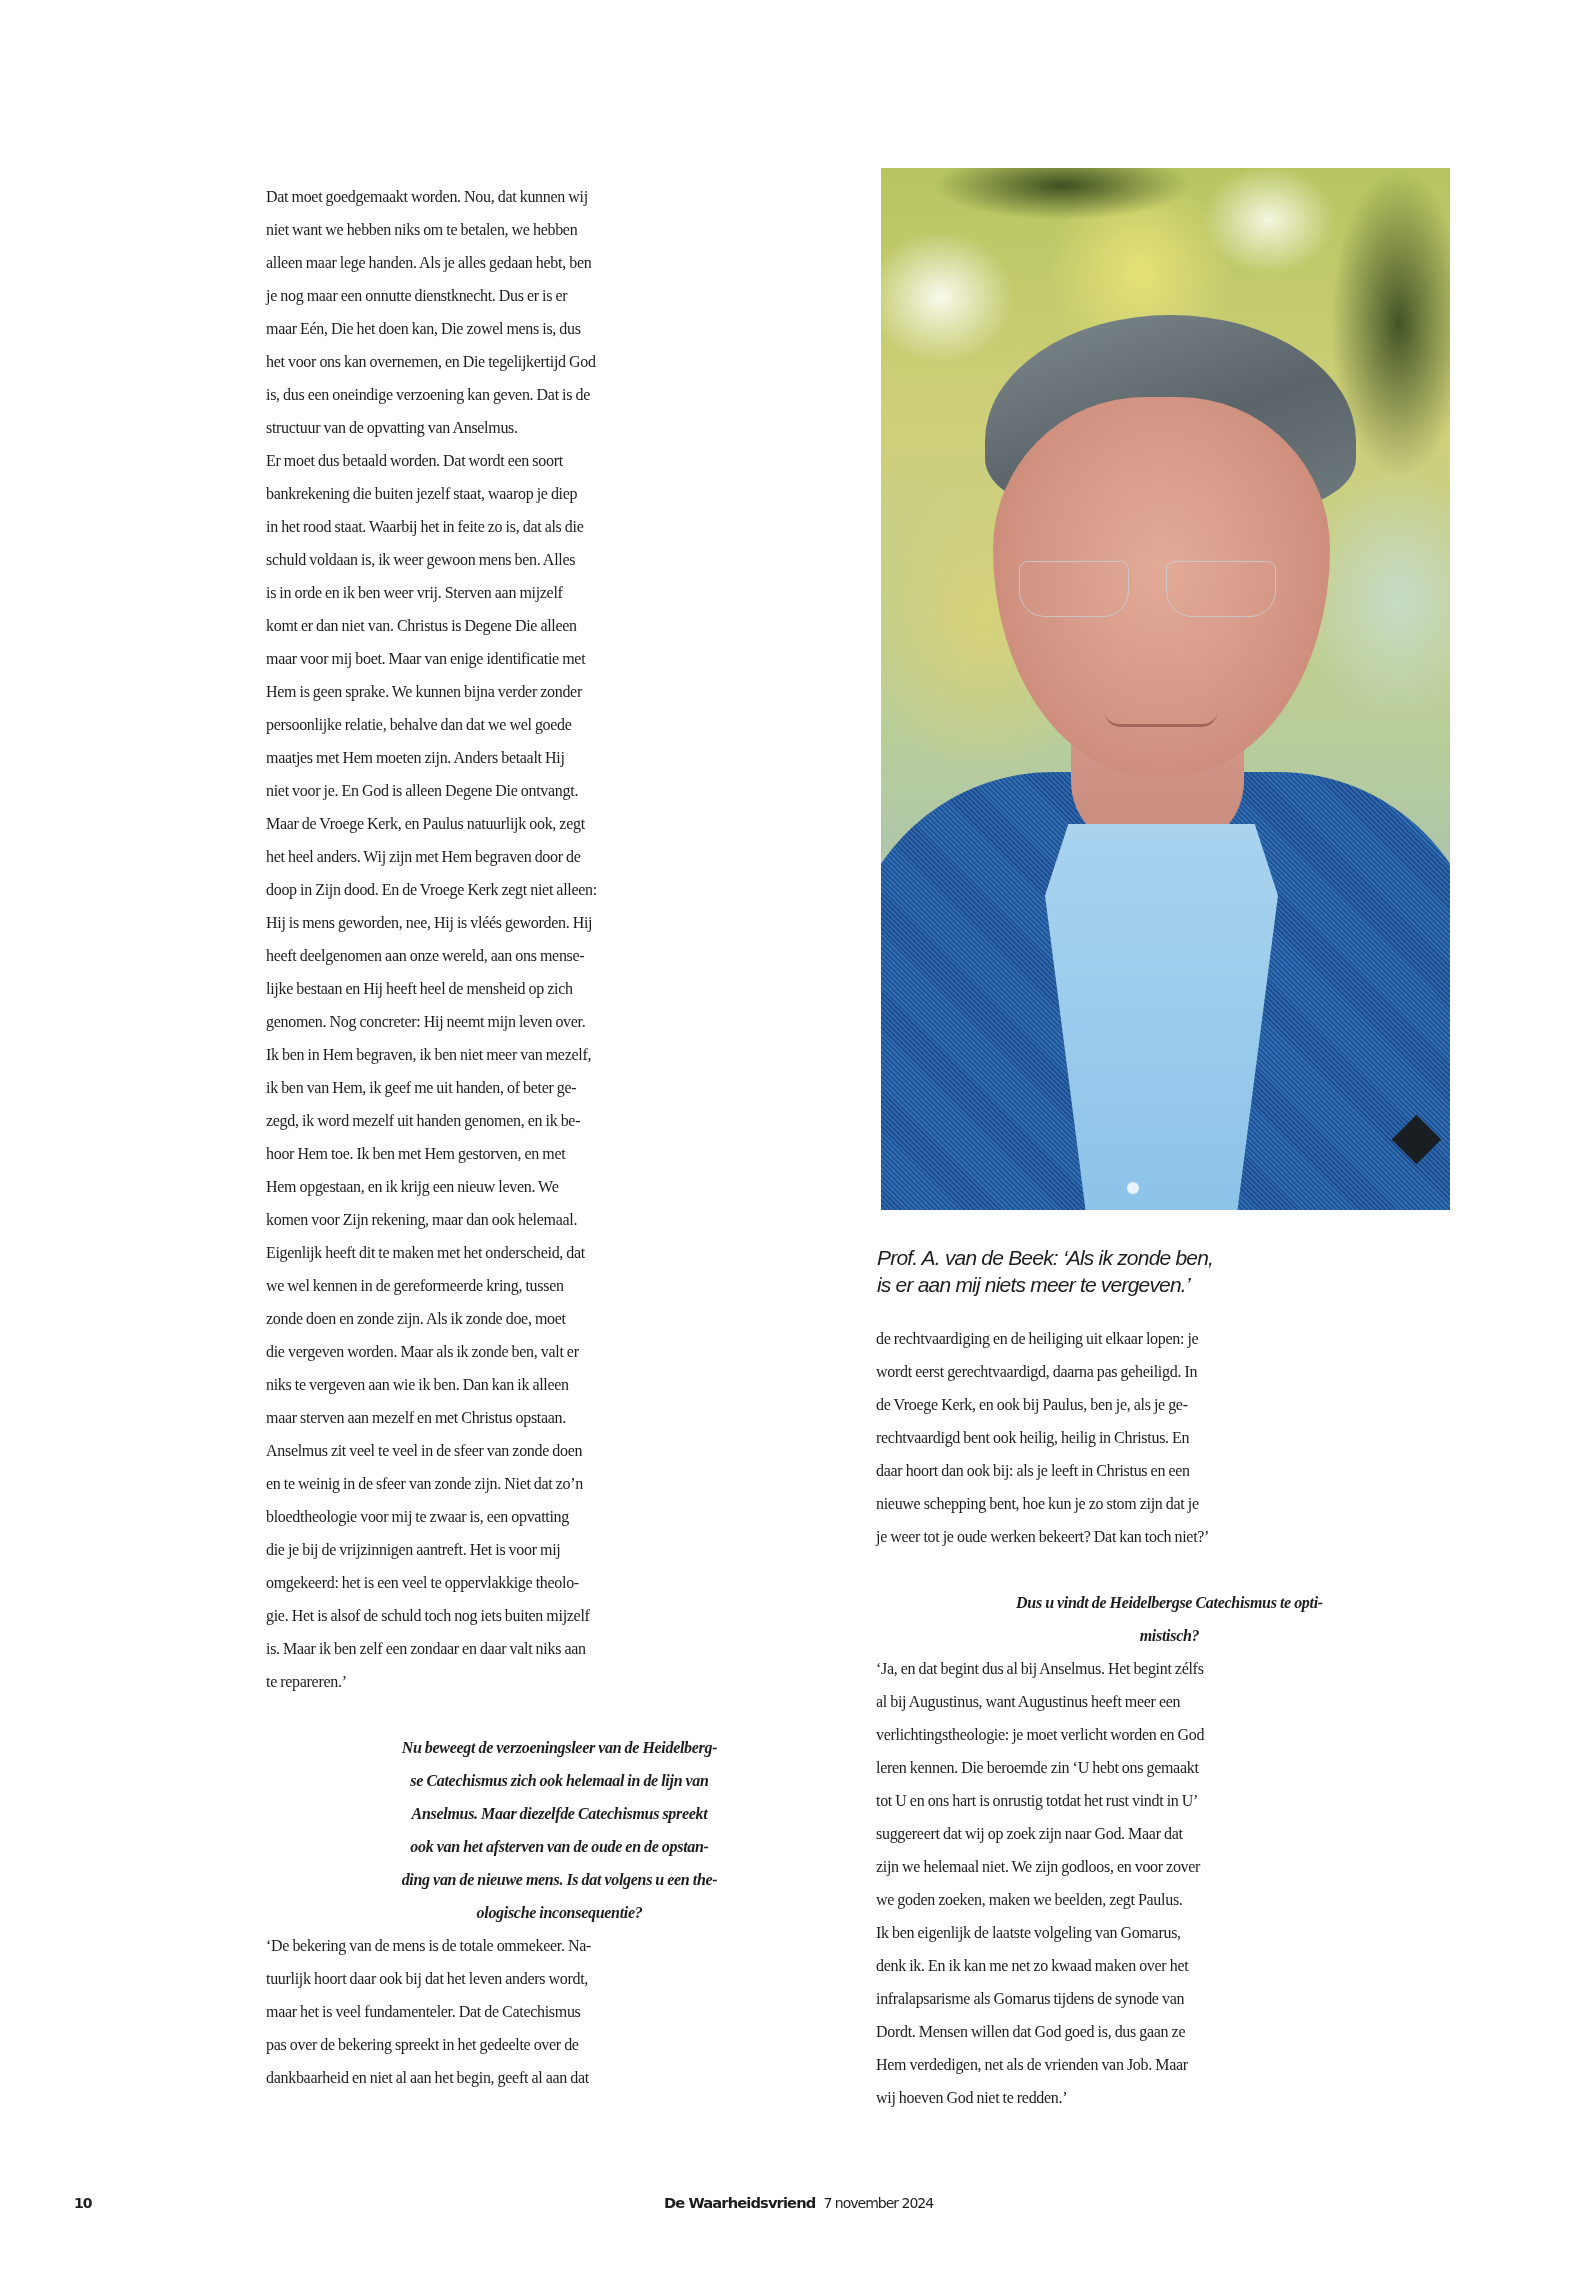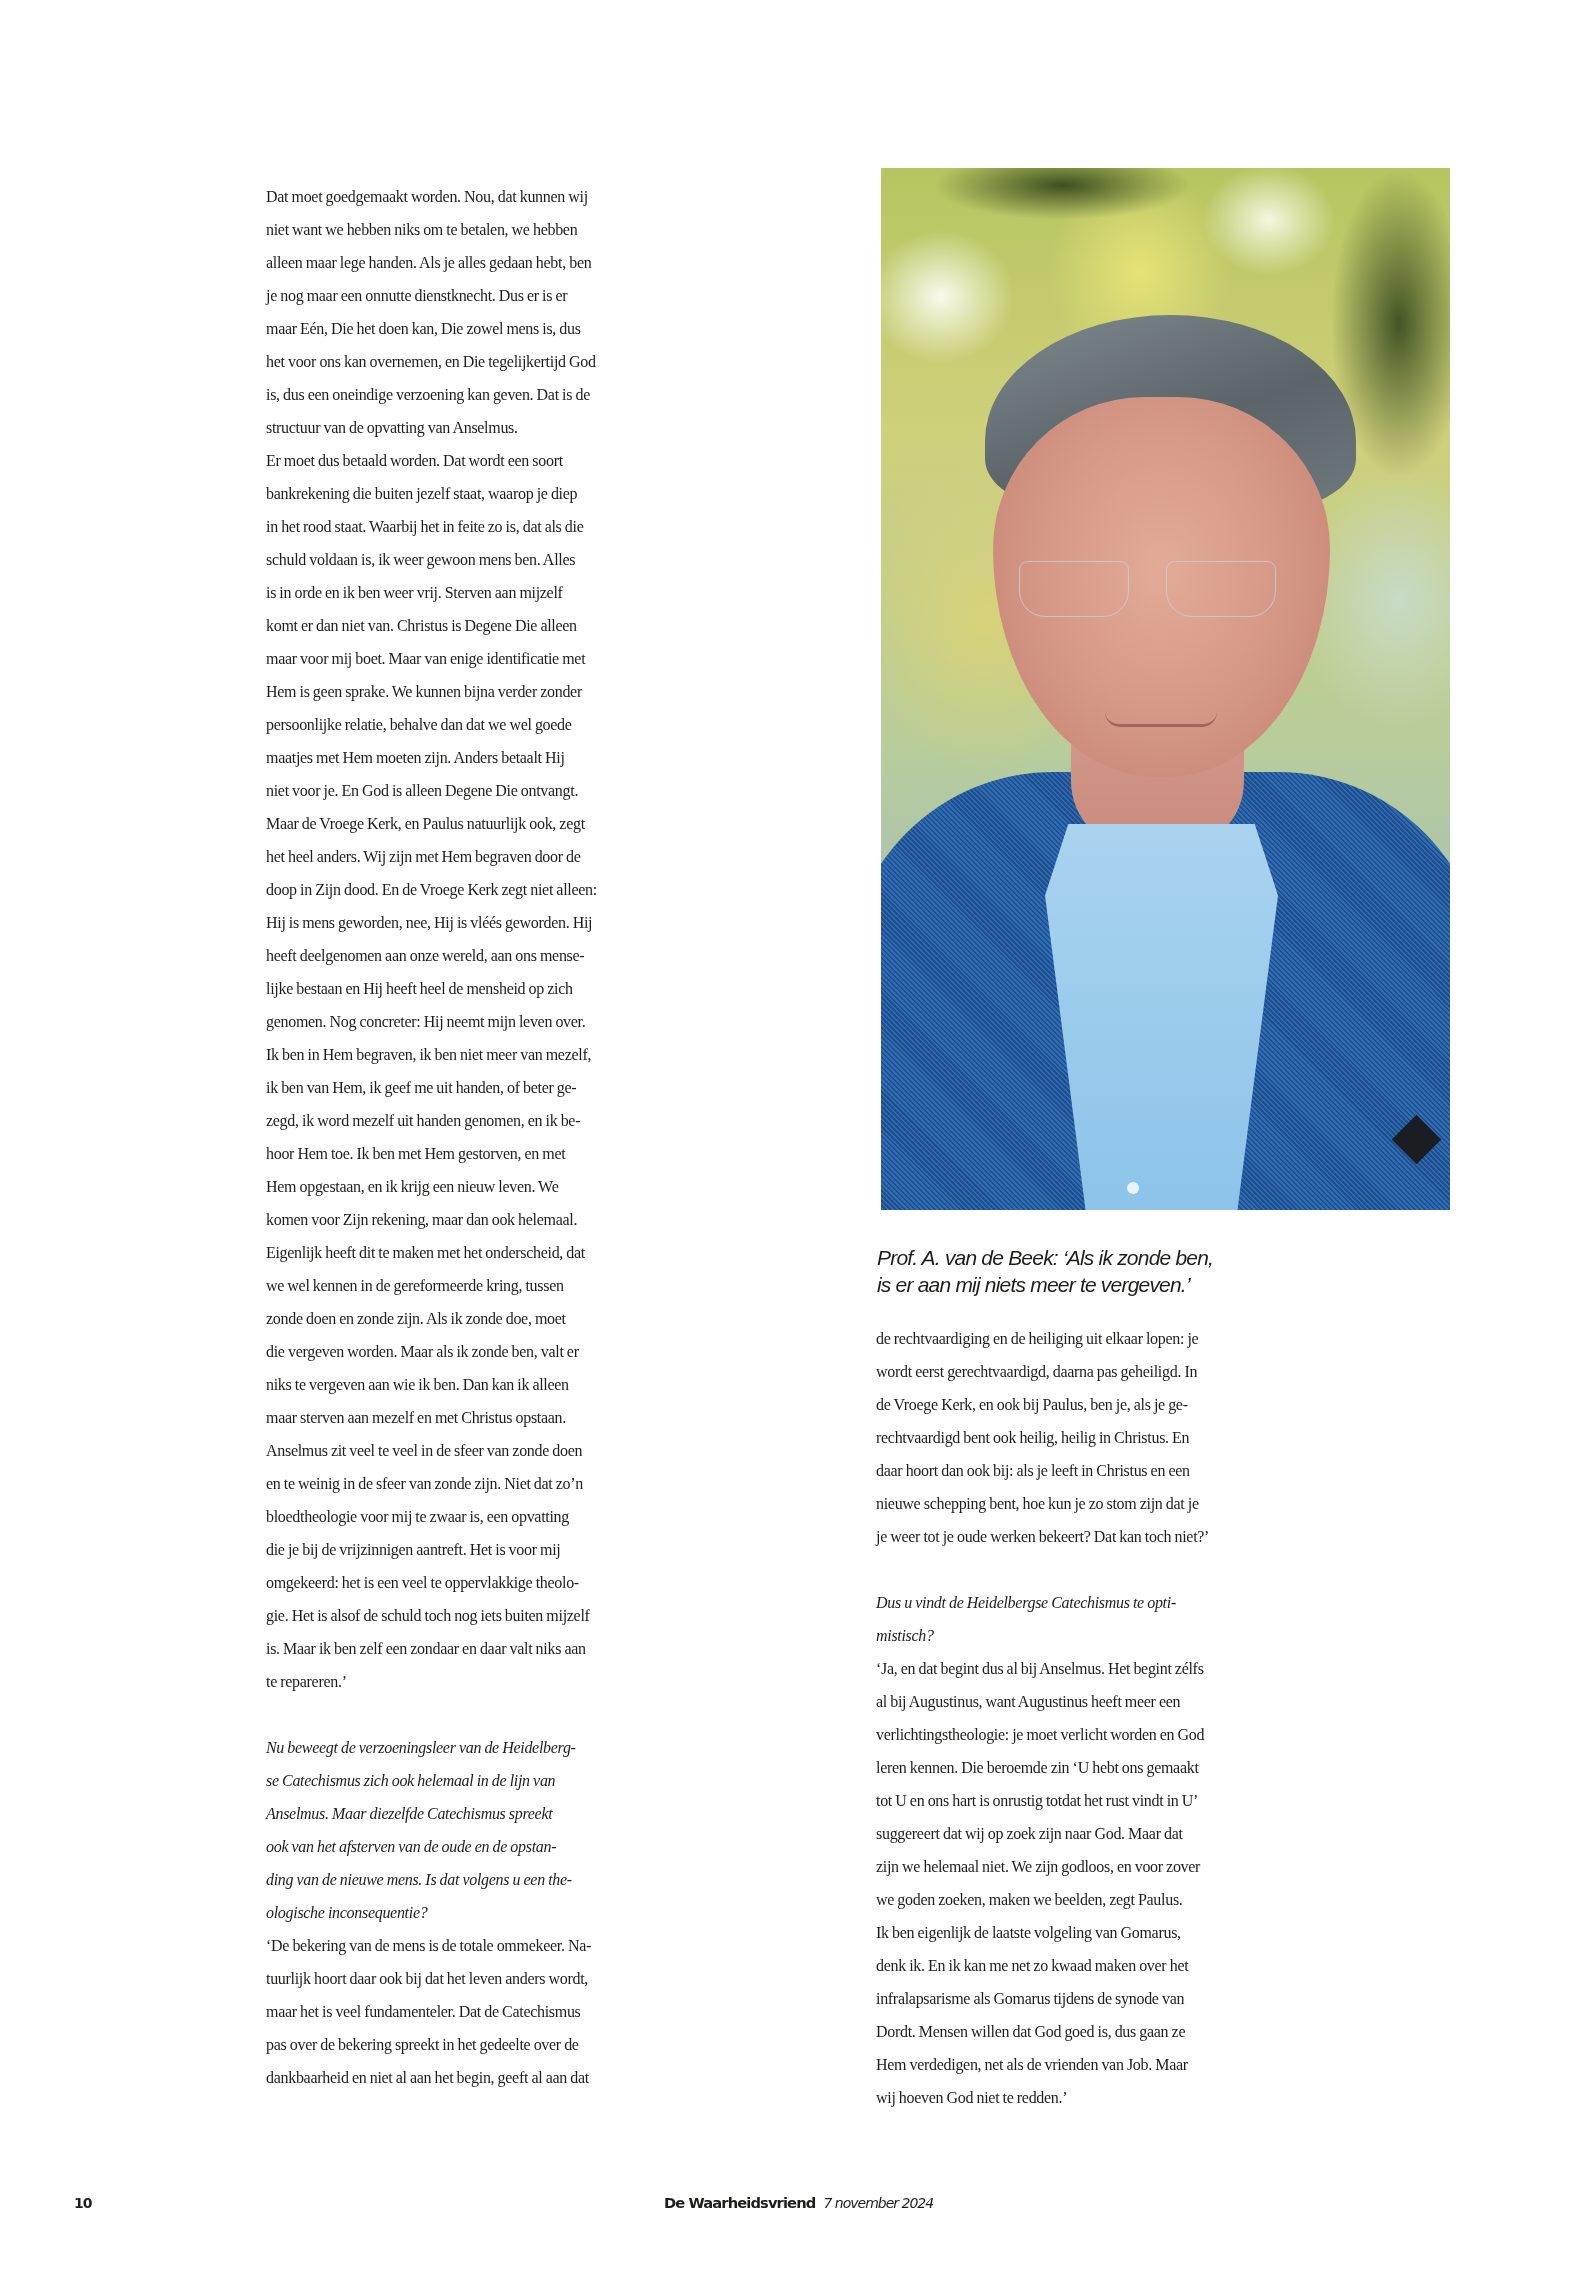--- a/index.html
+++ b/index.html
@@ -9,21 +9,21 @@
     position: absolute;
     font-family: "Liberation Serif", "DejaVu Serif", serif;
     font-size: 16px;
     line-height: 33px;
     color: #1d1d1b;
     letter-spacing: -0.3px;
     word-spacing: -0.4px;
   }
   .col .line { display: block; white-space: nowrap; height: 33px; }
   .col .blank { display: block; height: 33px; }
-  .col .q { font-weight: normal; font-style: italic; letter-spacing: -0.3px; }
+  .col .q { font-weight: bold; font-style: italic; letter-spacing: -0.3px; text-align: center; }
   #left-col { left: 266px; top: 180px; width: 587px; }
   #right-col { left: 876px; top: 1322px; width: 587px; }
 
   .photo {
     position: absolute;
     left: 881px; top: 168px; width: 569px; height: 1042px;
     overflow: hidden;
     background:
       radial-gradient(ellipse 104px 95px at 60px 129px, rgba(255,255,250,0.9), rgba(255,255,250,0) 70%),
       radial-gradient(ellipse 95px 78px at 388px 52px, rgba(255,255,245,0.85), rgba(255,255,245,0) 70%),
@@ -95,21 +95,21 @@
     position: absolute; left: 74px; top: 2195px;
     font-family: "DejaVu Sans", "Liberation Sans", sans-serif;
     font-weight: bold; font-size: 14px; color: #1d1d1b; letter-spacing: -0.9px;
   }
   .footer-pub {
     position: absolute; left: 664px; top: 2194px;
     font-family: "DejaVu Sans", "Liberation Sans", sans-serif;
     font-size: 14.7px; color: #1d1d1b; white-space: nowrap;
   }
   .footer-pub .name { font-weight: bold; letter-spacing: -0.9px; }
-  .footer-pub .date { font-style: italic; letter-spacing: -1px; margin-left: 3.5px; font-size: 14px; }
+  .footer-pub .date { letter-spacing: -1px; margin-left: 3.5px; font-size: 14px; }
 </style>
 </head>
 <body>
 
 <div class="page">
 
   <div id="left-col" class="col">
       <span class="line">Dat moet goedgemaakt worden. Nou, dat kunnen wij</span>
       <span class="line">niet want we hebben niks om te betalen, we hebben</span>
       <span class="line">alleen maar lege handen. Als je alles gedaan hebt, ben</span>

